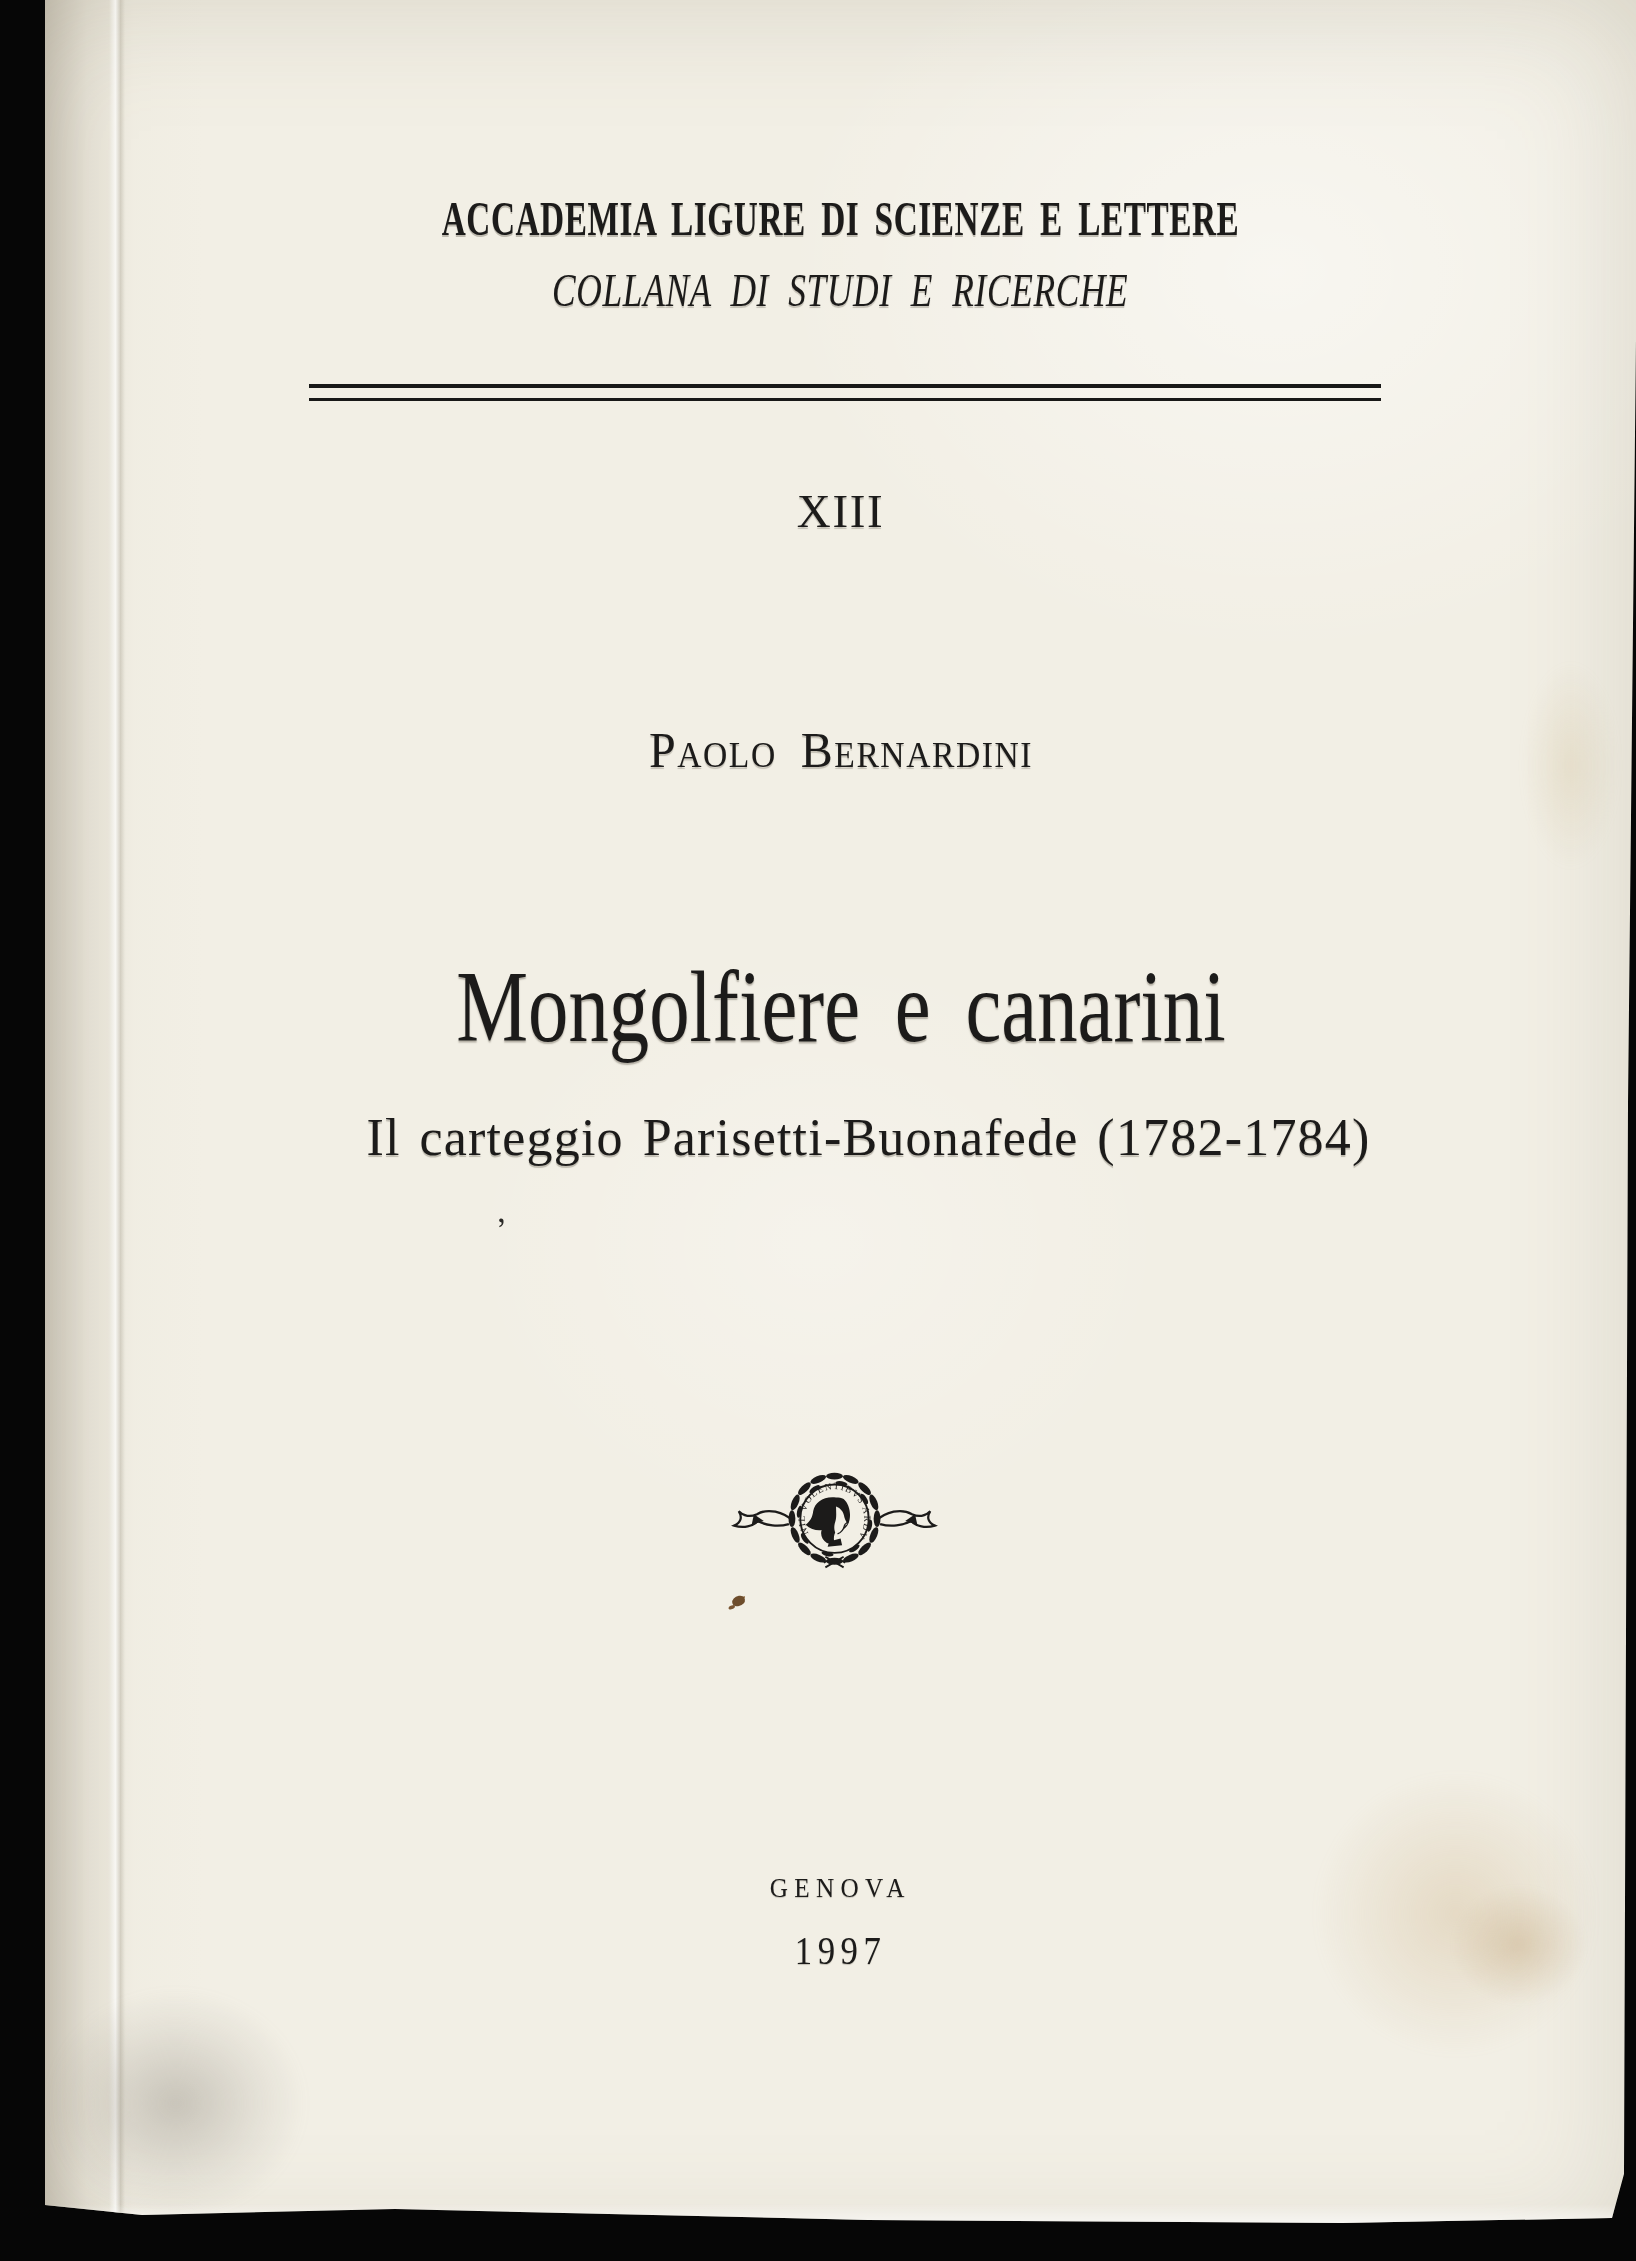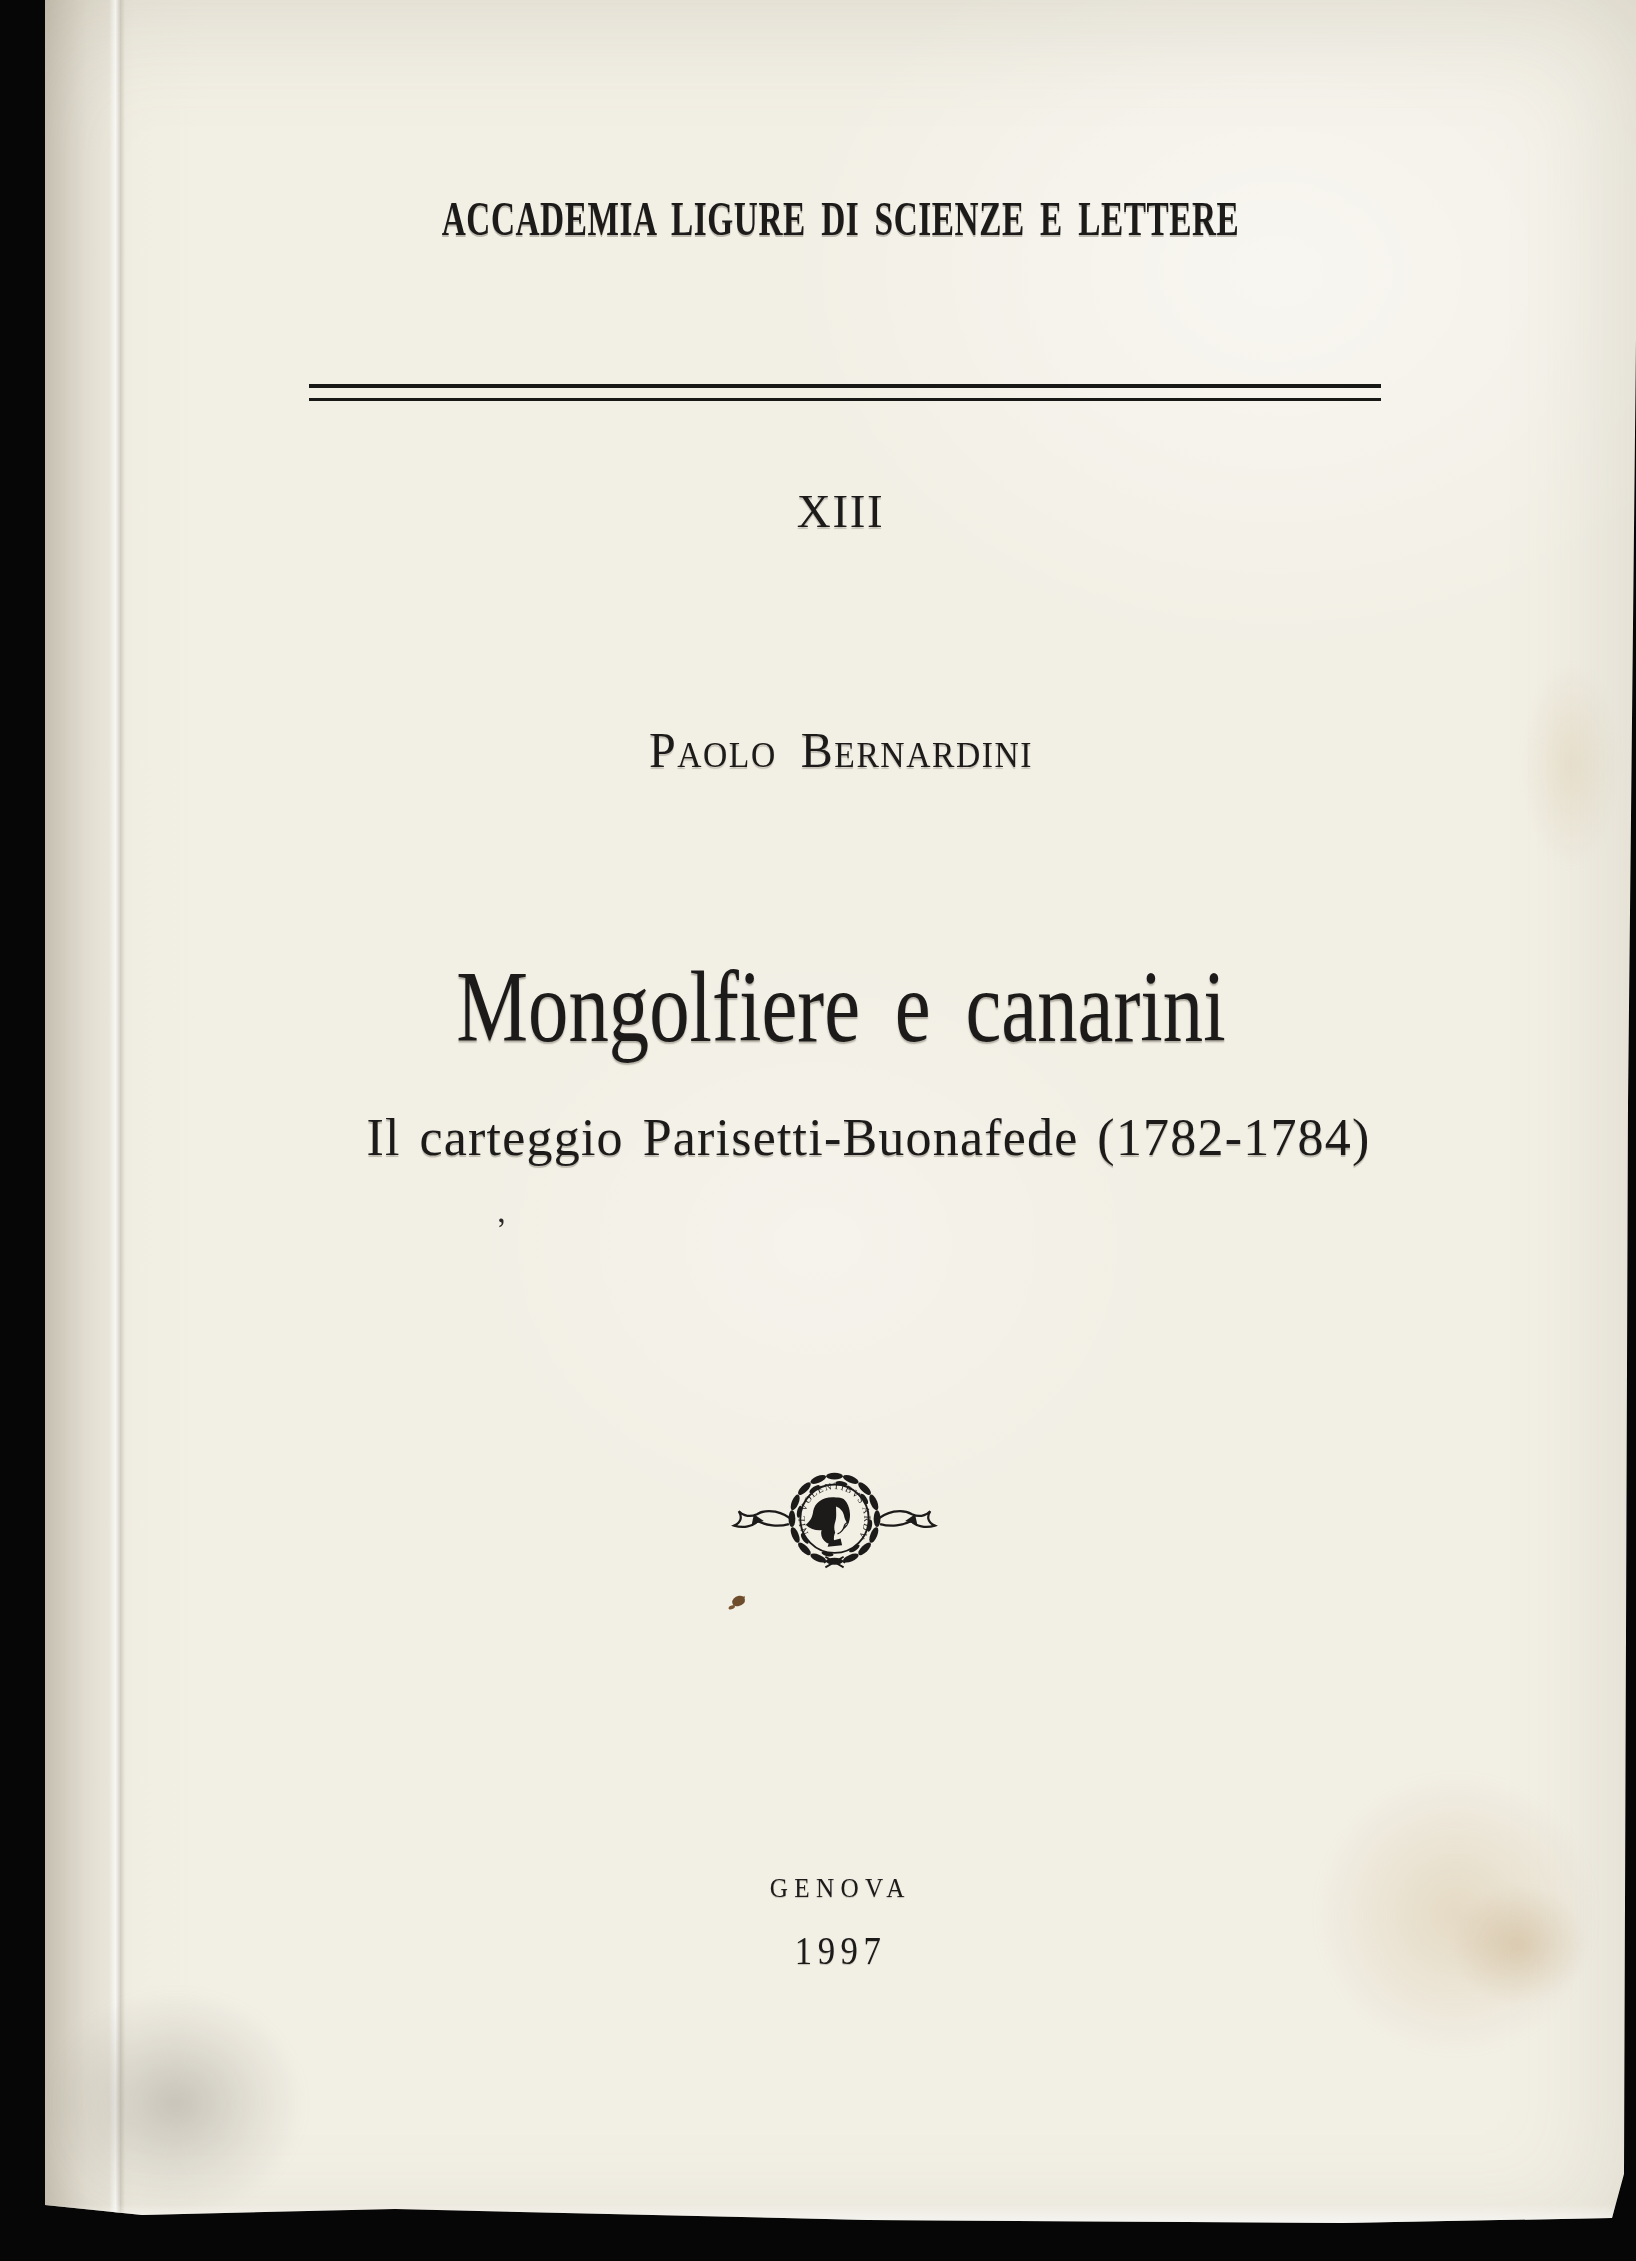--- a/index.html
+++ b/index.html
@@ -58,20 +58,23 @@
   <div class="page">
     <div class="crease"></div>
     <div class="shade-bl"></div>
     <div class="stain-a"></div>
     <div class="stain-b"></div>
     <div class="stain-c"></div>
     <div class="speck"></div>
 
     <div class="row publisher">
       <span class="squeeze">ACCADEMIA LIGURE DI SCIENZE E LETTERE</span>
+    </div>
+    <div class="row series">
+      <span class="squeeze">COLLANA DI STUDI E RICERCHE</span>
     </div>
 
     <div class="rule rule-1"></div>
     <div class="rule rule-2"></div>
 
     <div class="row volume">XIII</div>
 
     <div class="row author">
       <span class="squeeze">Paolo Bernardini</span>
     </div>

